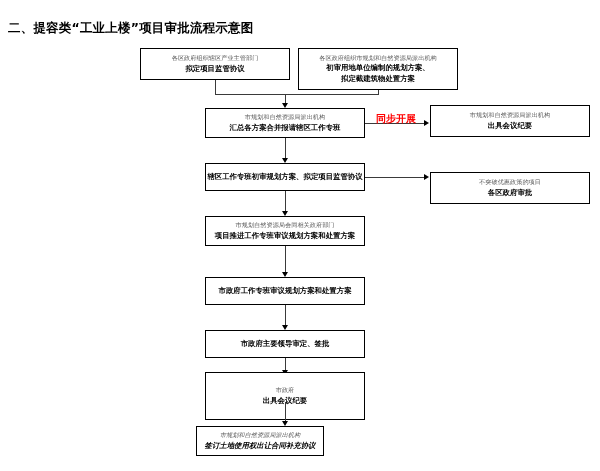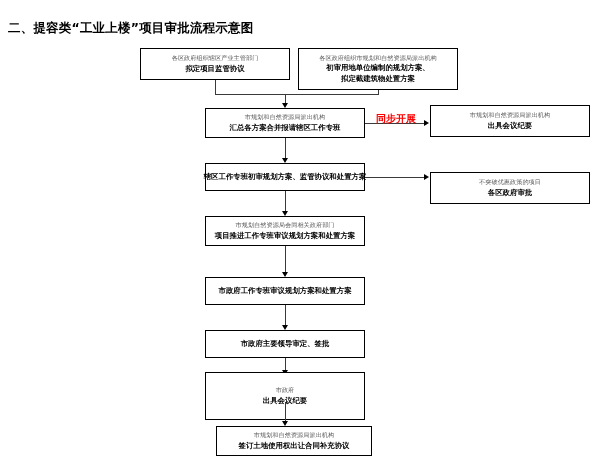--- a/index.html
+++ b/index.html
@@ -126,21 +126,21 @@
 </div>
 
 <div class="hline" style="left:365px; top:123px; width:60px;"></div>
 <div class="arrow-right" style="left:424px; top:119.5px;"></div>
 <div id="sync-label" style="left:376px; top:112px;">同步开展</div>
 
 <div class="vline" style="left:285px; top:138px; height:22px;"></div>
 <div class="arrow-down" style="left:281.5px; top:158px;"></div>
 
 <div class="node single" style="left:205px; top:163px; width:160px; height:28px;">
-  <span class="main">辖区工作专班初审规划方案、监管协议和处置方案</span>
+  <span class="main">辖区工作专班初审规划方案、拟定项目监管协议</span>
 </div>
 
 <div class="node" style="left:430px; top:172px; width:160px; height:32px;">
   <span class="sub">不突破优惠政策的项目</span>
   <span class="main">各区政府审批</span>
 </div>
 
 <div class="hline" style="left:365px; top:177px; width:60px;"></div>
 <div class="arrow-right" style="left:424px; top:173.5px;"></div>
 
@@ -170,16 +170,16 @@
 <div class="arrow-down" style="left:281.5px; top:370px;"></div>
 
 <div class="node" style="left:205px; top:372px; width:160px; height:48px;">
   <span class="sub">市政府</span>
   <span class="main">出具会议纪要</span>
 </div>
 
 <div class="vline" style="left:285px; top:402px; height:22px;"></div>
 <div class="arrow-down" style="left:281.5px; top:421px;"></div>
 
-<div class="node" style="left:216px; top:426px; width:156px; height:30px;">
+<div class="node" style="left:196px; top:426px; width:128px; height:30px;font-style:italic;">
   <span class="sub">市规划和自然资源局派出机构</span>
   <span class="main">签订土地使用权出让合同补充协议</span>
 </div>
 
 </body></html>

